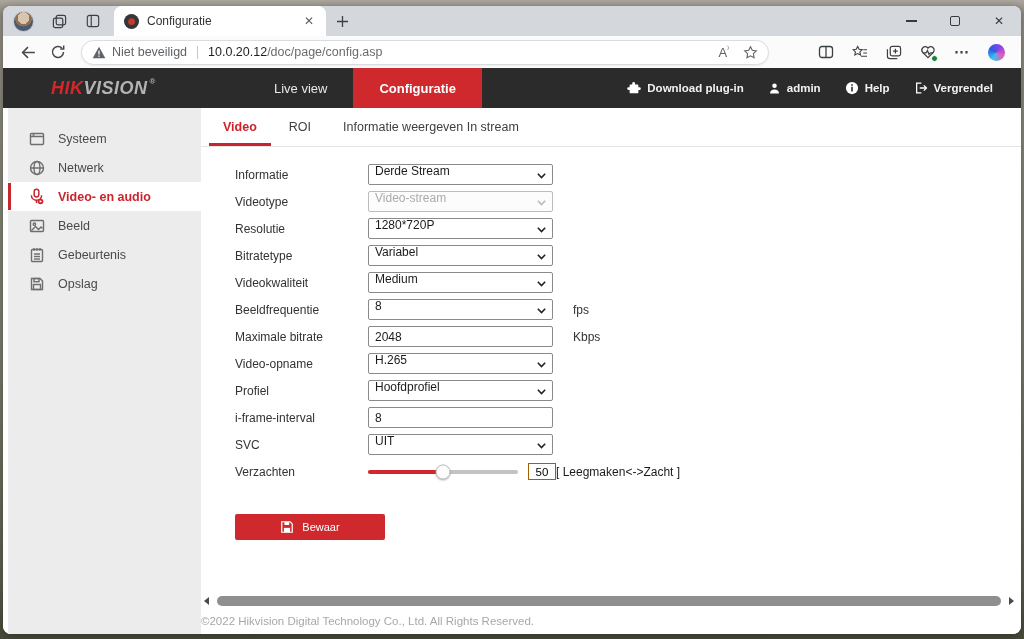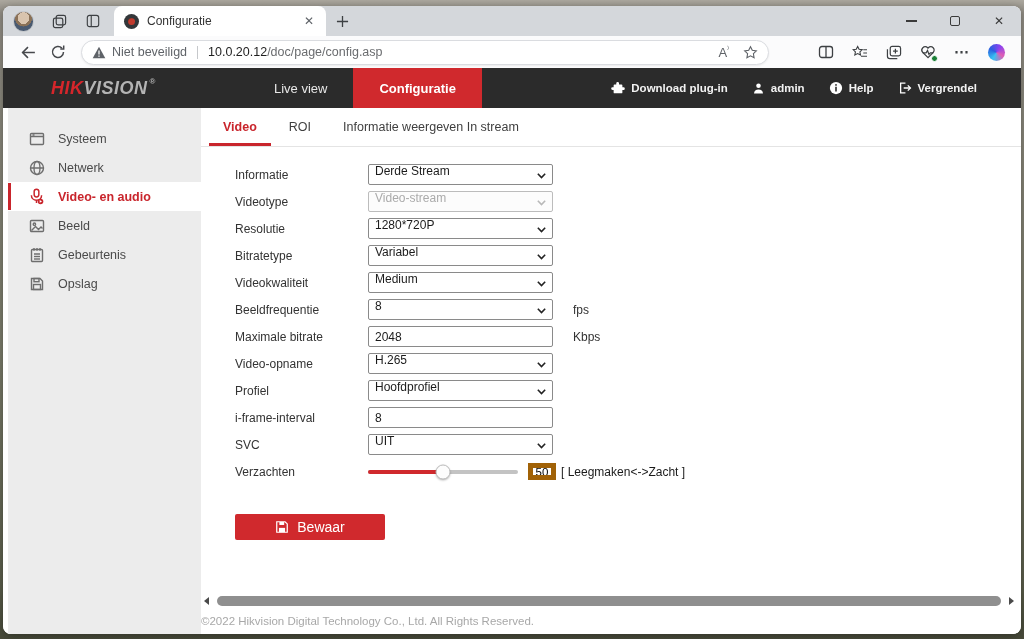--- a/index.html
+++ b/index.html
@@ -56,21 +56,21 @@
   
   .siteheader { height:40px; background:#2b2b2b; display:flex; align-items:stretch; flex-shrink:0; position:relative; }
   .logo { display:flex; align-items:center; padding-left:48px; font-style:italic; font-weight:bold;
     font-size:18px; letter-spacing:.5px; }
   .logo .hik { color:#d5262b; }
   .logo .vision { color:#b4b4b4; }
   .logo .reg { color:#b4b4b4; font-size:8px; font-style:normal; align-self:flex-start; margin-top:9px; margin-left:2px; }
   .mainnav { display:flex; align-items:stretch; margin-left:92px; }
   .navitem { display:flex; align-items:center; padding:0 26px; font-size:13px; color:#e8e8e8; cursor:pointer; }
   .navitem.active { background:#d0292d; color:#fff; font-weight:bold; }
-  .header-utils { margin-left:auto; display:flex; align-items:center; gap:24px; padding-right:44px; }
+  .header-utils { margin-left:auto; display:flex; align-items:center; gap:24px; padding-right:28px; }
   .hutil { display:flex; align-items:center; gap:6px; color:#f2f2f2; font-size:11.5px; font-weight:bold; cursor:pointer;
     background:none; border:none; }
 
   
   .page { flex:1; display:flex; background:#fff; padding-left:5px; min-height:0; }
   .sidebar { width:193px; background:#ececec; padding-top:16px; flex-shrink:0; }
   .sitem { height:29px; display:flex; align-items:center; padding-left:20px; cursor:pointer; color:#4a4a4a;
     font-size:12.5px; position:relative; }
   .sitem .sicon { width:17px; height:17px; margin-right:13px; color:#6e6e6e; display:flex; align-items:center; justify-content:center; }
   .sitem.active { background:#fff; color:#c9252c; font-weight:bold; }
@@ -94,26 +94,26 @@
   .sel.disabled .chev { color:#b8b8b8; }
   .tinput { width:185px; height:21px; border:1px solid #8a8a8a; border-radius:2px; padding:0 6px; font-size:12px;
     color:#1b1b1b; font-family:"Liberation Sans", sans-serif; }
   .suffix { font-size:12px; color:#333; margin-left:20px; }
 
   .sliderwrap { width:150px; height:21px; position:relative; display:flex; align-items:center; cursor:pointer; }
   .strack { width:100%; height:4px; border-radius:2px; background:#c3c3c3; position:relative; }
   .sfill { height:100%; border-radius:2px; background:#d0292d; width:50%; }
   .sthumb { position:absolute; top:50%; left:50%; width:15px; height:15px; border-radius:50%; background:#fdfdfd;
     border:1px solid #bdbdbd; box-shadow:0 1px 2px rgba(0,0,0,.25); transform:translate(-50%,-50%); }
-  .sval { width:28px; height:17px; border:5px solid #a16207; text-align:center; font-size:11.5px; margin-left:10px;
+  .sval { width:28px; height:17px; border:1px solid #a16207; text-align:center; font-size:11.5px; margin-left:10px;
     font-family:"Liberation Sans", sans-serif; padding:0; }
-  .shint { font-size:12px; color:#1b1b1b; margin-left:5px; white-space:nowrap; }
+  .shint { font-size:12px; color:#1b1b1b; white-space:nowrap; }
 
   .save { margin:32px 0 0 34px; width:150px; height:26px; background:#d0292d; color:#fff; border:none; border-radius:2px;
-    font-size:14px; display:flex; align-items:center; justify-content:center; gap:8px; cursor:pointer;
+    font-size:11px; display:flex; align-items:center; justify-content:center; gap:8px; cursor:pointer;
     font-family:"Liberation Sans", sans-serif; }
 
   .hscroll { position:absolute; left:3px; right:7px; bottom:27px; height:12px; display:flex; align-items:center; }
   .arr { width:0; height:0; cursor:pointer; }
   .arr.l { border-top:4px solid transparent; border-bottom:4px solid transparent; border-right:5px solid #4a4a4a; }
   .arr.r { border-top:4px solid transparent; border-bottom:4px solid transparent; border-left:5px solid #4a4a4a; }
   .strackh { flex:1; height:10px; margin:0 5px; position:relative; }
   .hthumb { position:absolute; left:3px; right:3px; top:0; height:10px; border-radius:5px; background:#8f8f8f; cursor:grab; }
   .footer { position:absolute; left:0; right:0; bottom:7px; font-size:11.5px; color:#a8a8a8; }
 

